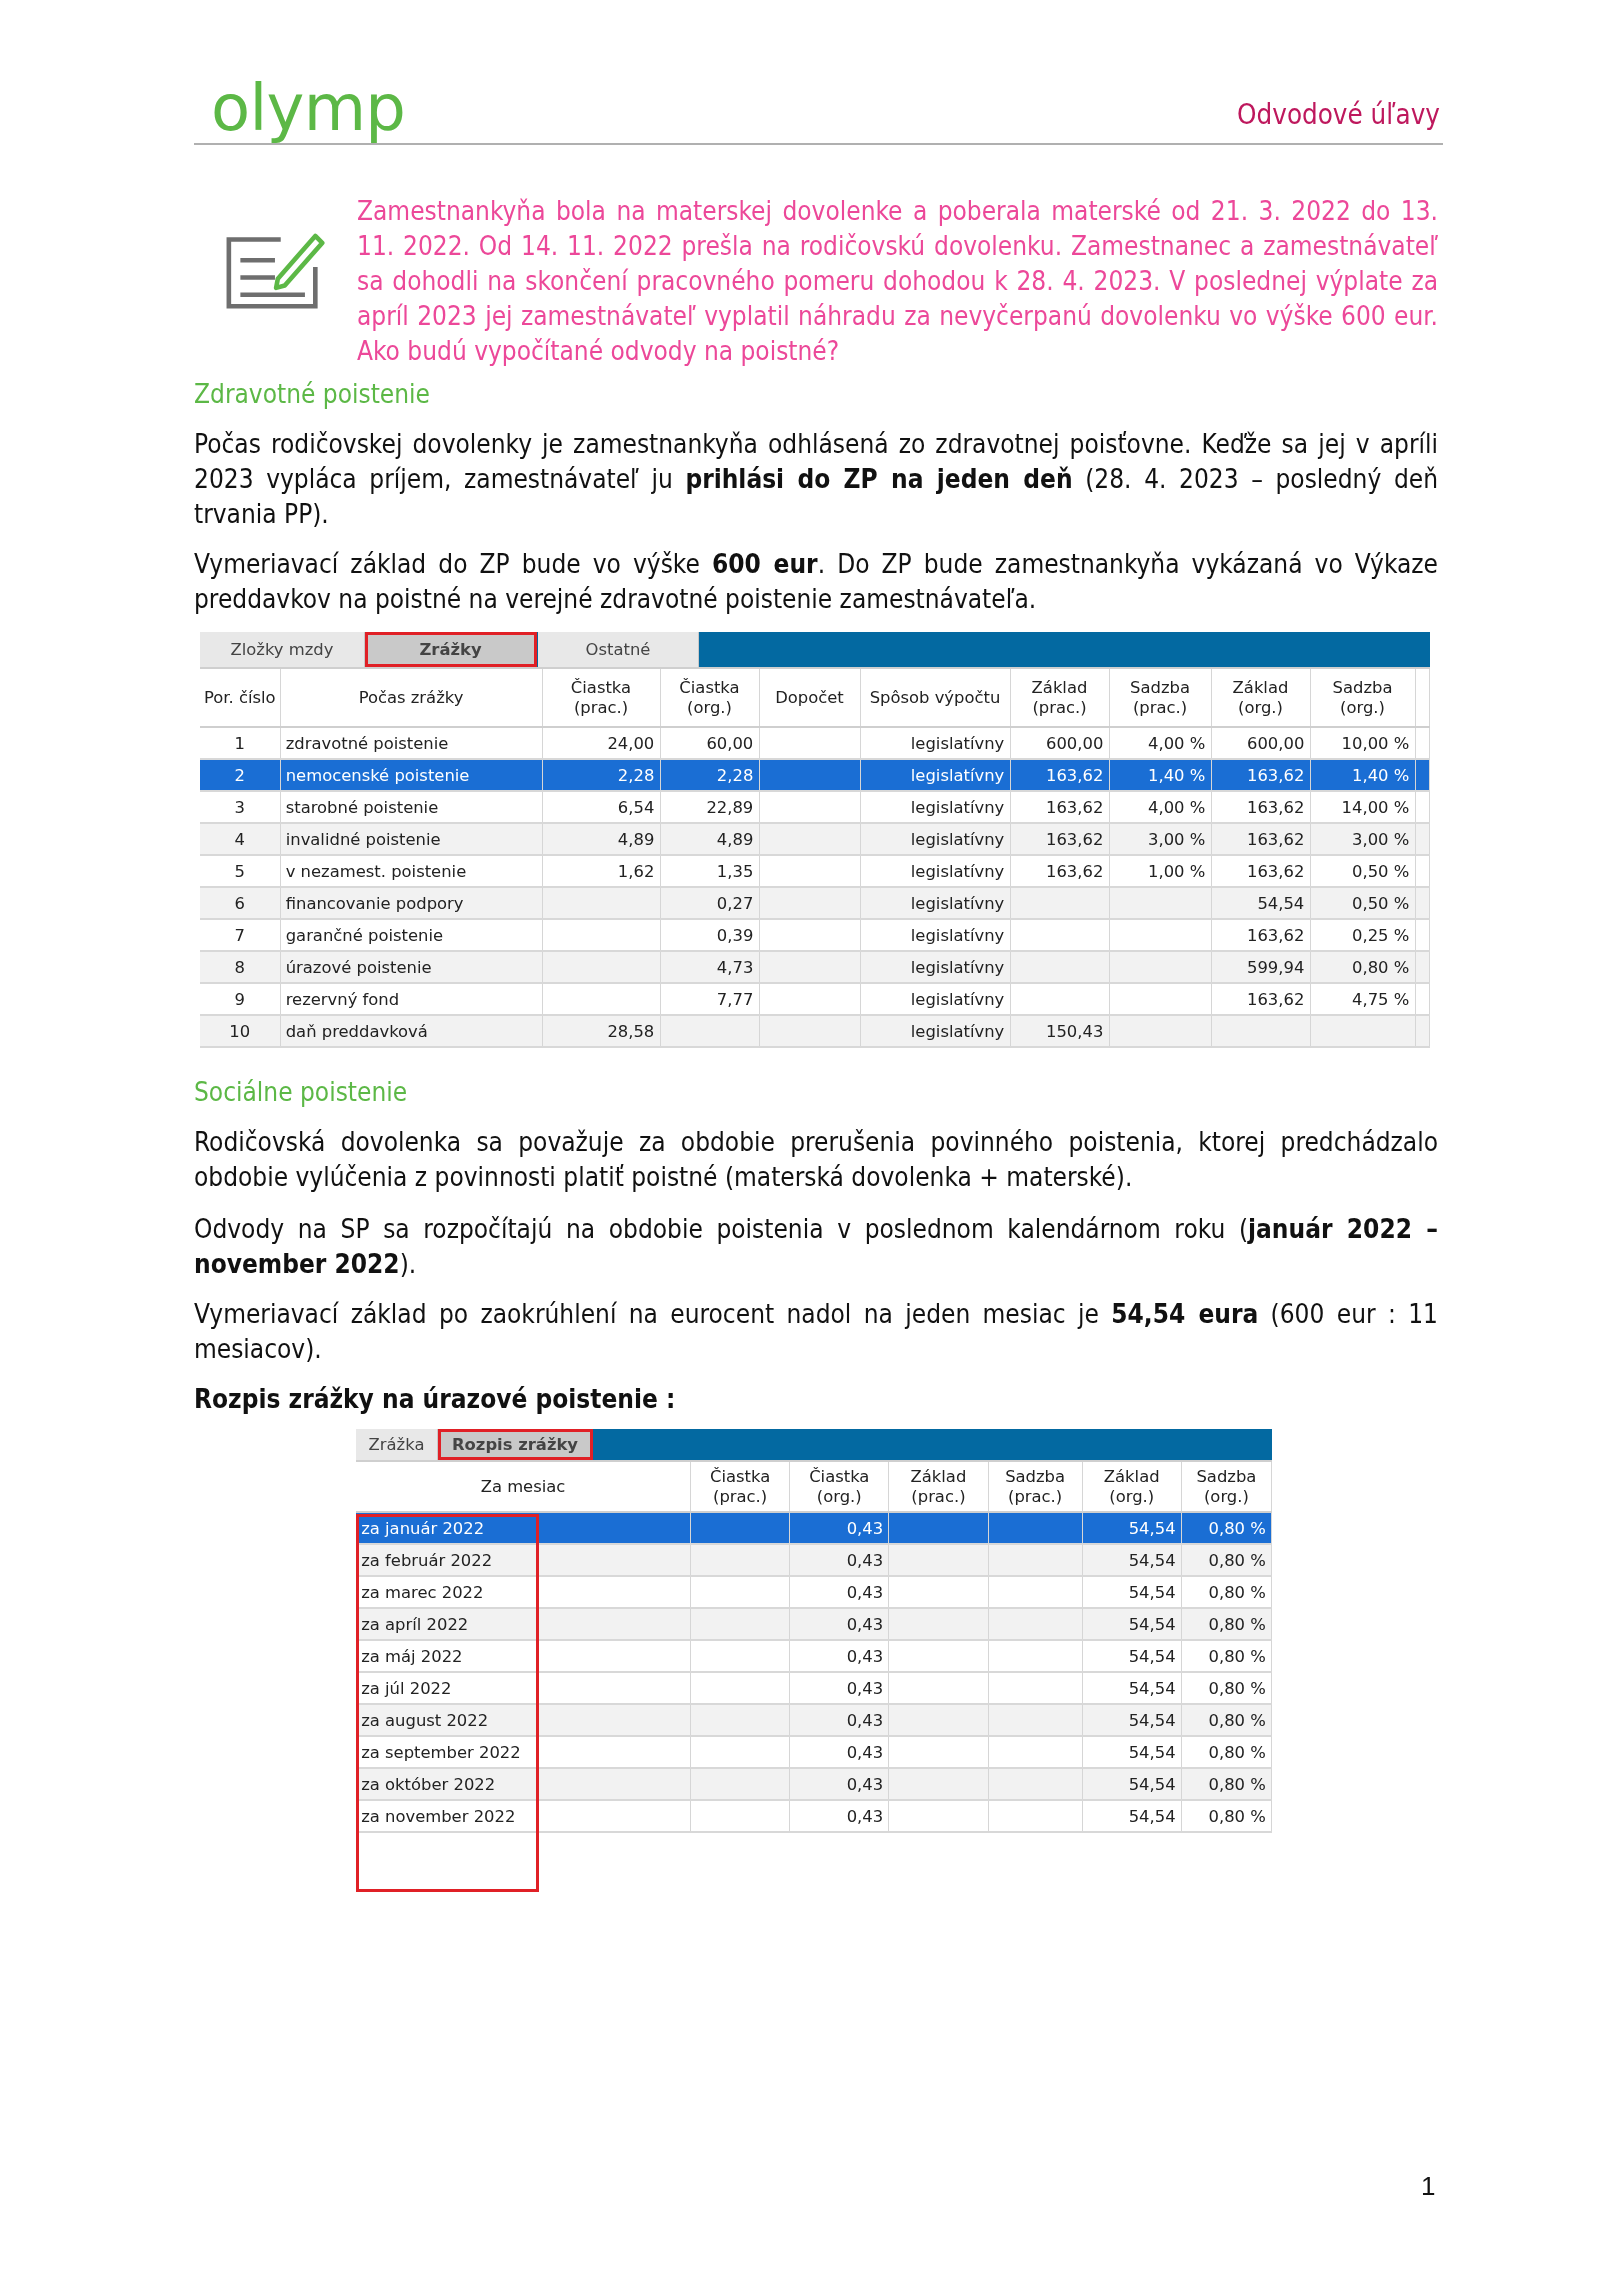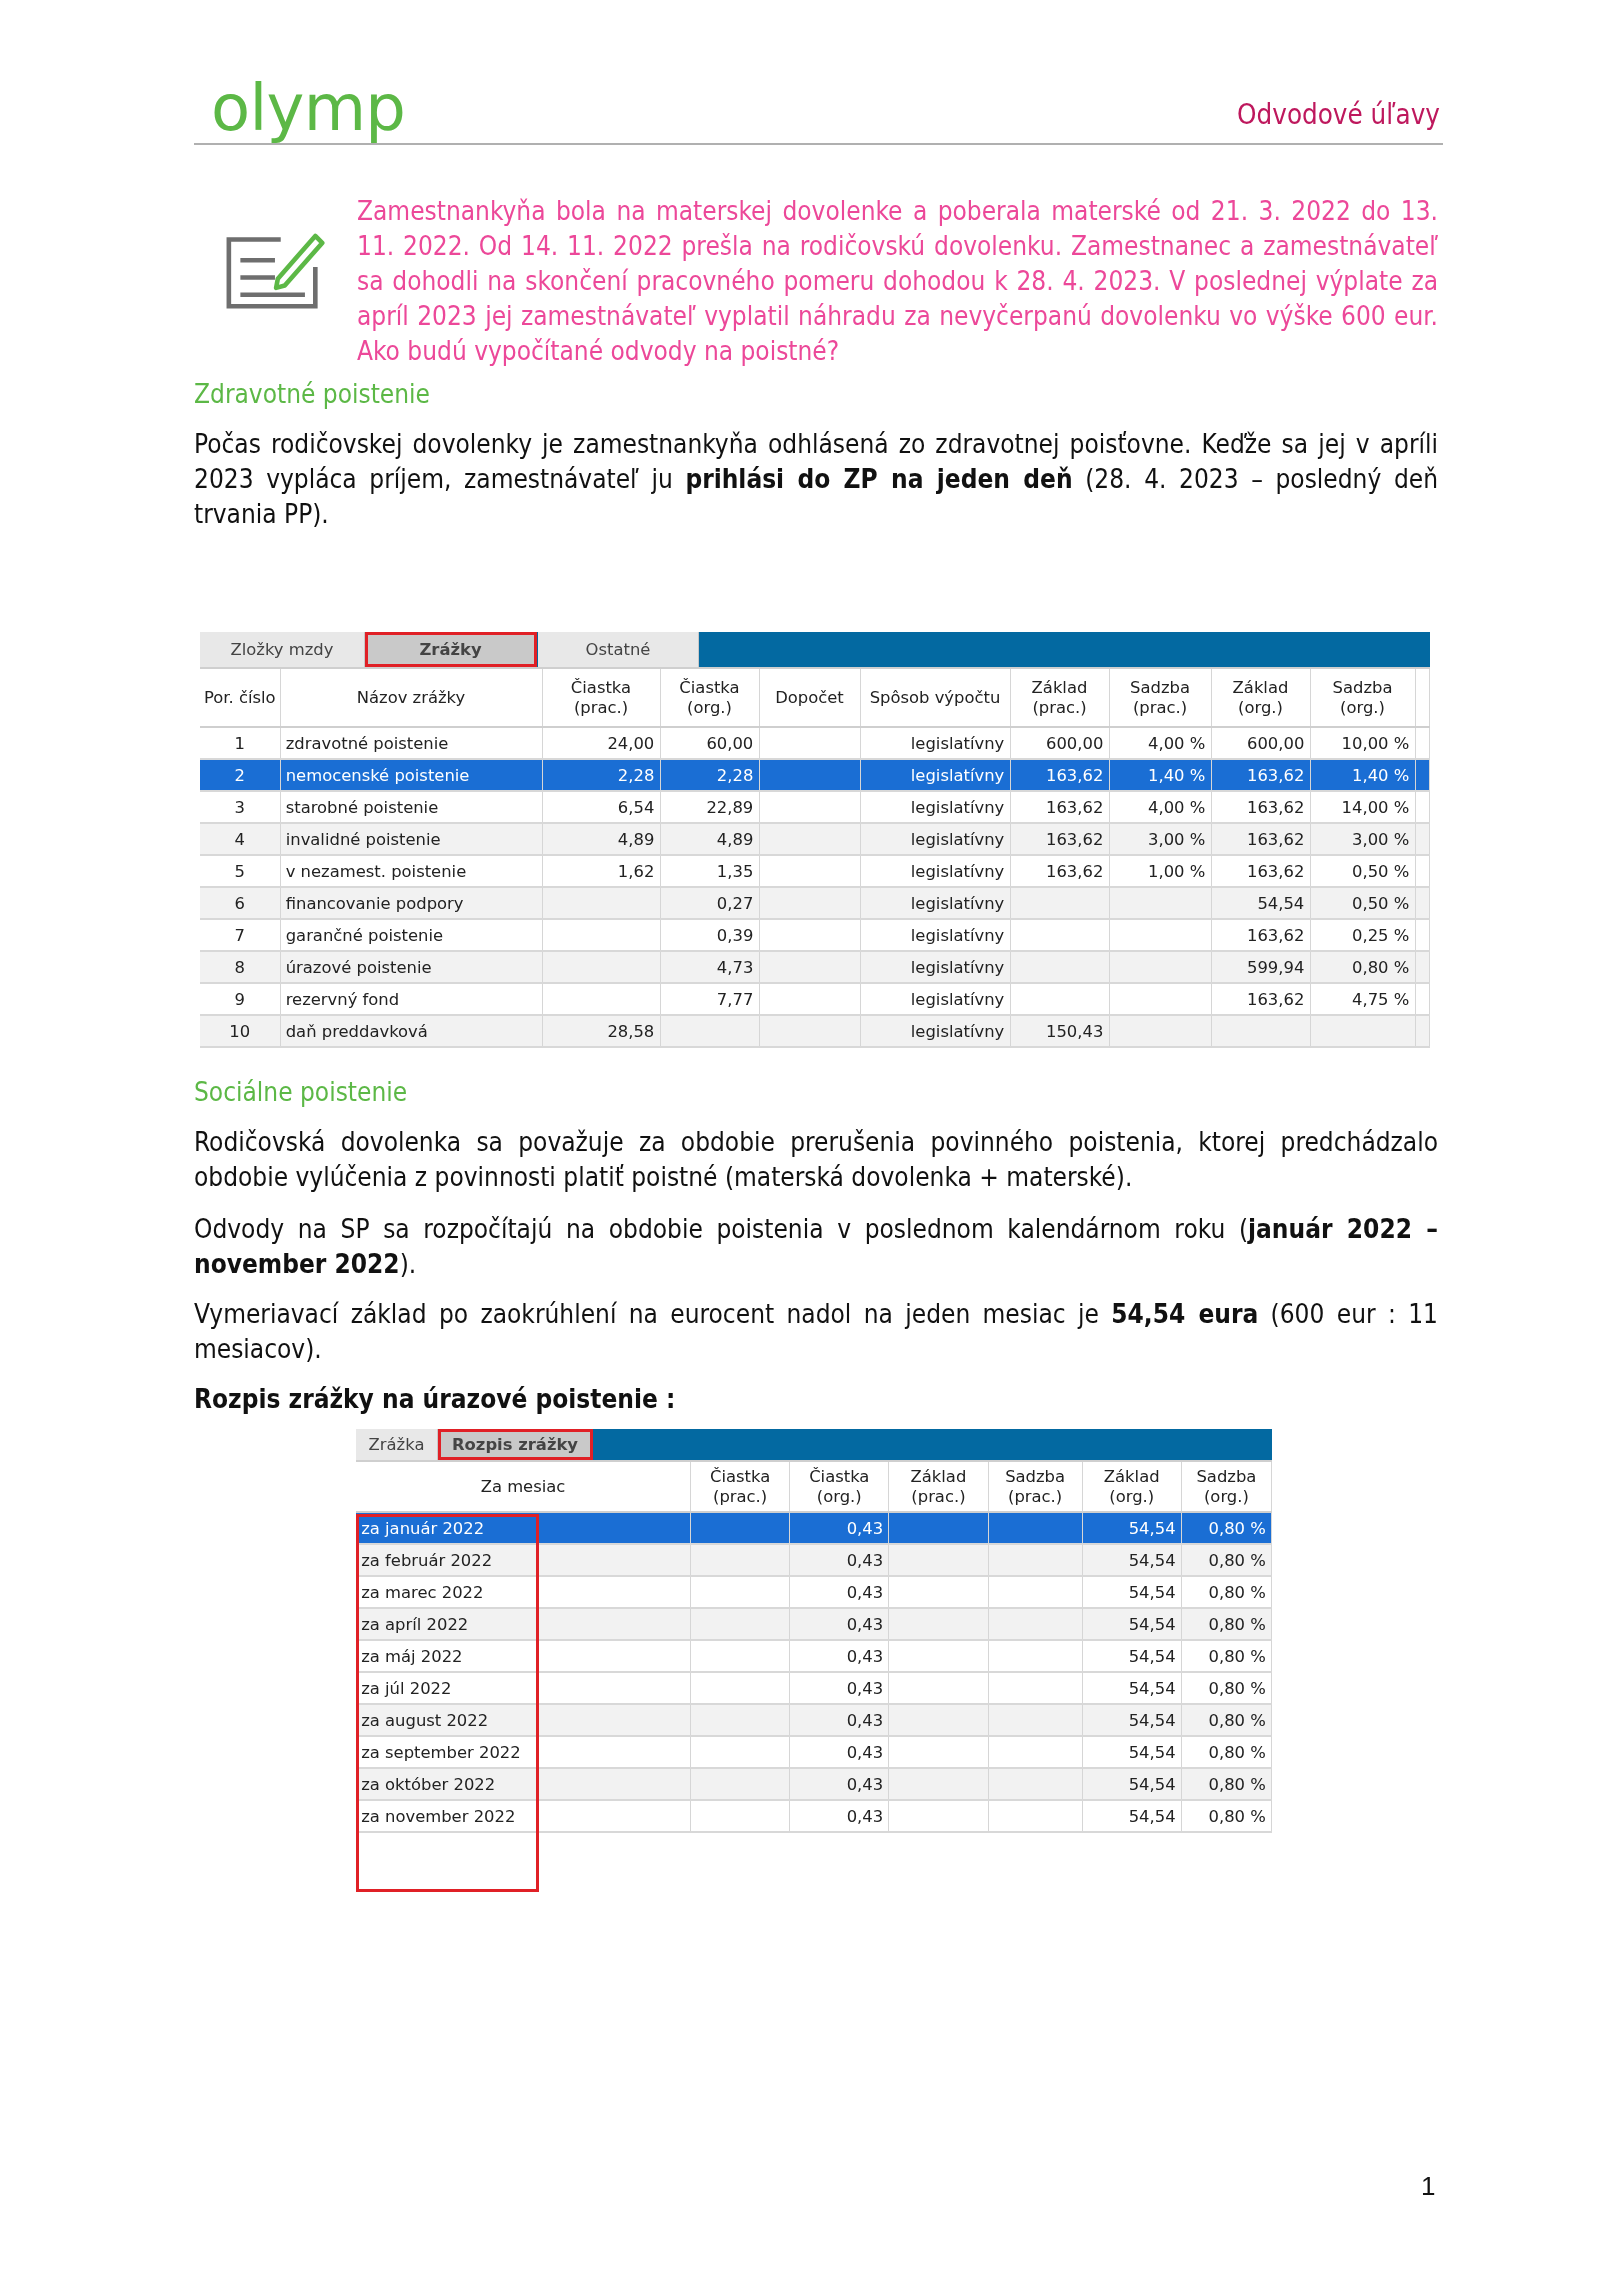--- a/index.html
+++ b/index.html
@@ -41,20 +41,21 @@
     <path d="M108 32 H18 V148 H168 V80" fill="none" stroke="#6e6e6e" stroke-width="8"></path>
     <line x1="38" y1="68" x2="98" y2="68" stroke="#6e6e6e" stroke-width="8"></line>
     <line x1="38" y1="98" x2="98" y2="98" stroke="#6e6e6e" stroke-width="8"></line>
     <line x1="38" y1="128" x2="150" y2="128" stroke="#6e6e6e" stroke-width="8"></line>
     <path d="M103 100 L168 26 L180 38 L115 112 L100 116 Z" fill="none" stroke="#5cb846" stroke-width="8" stroke-linejoin="round"></path>
   </svg>
   <div class="intro">Zamestnankyňa bola na materskej dovolenke a poberala materské od 21. 3. 2022 do 13. 11. 2022. Od 14. 11. 2022 prešla na rodičovskú dovolenku. Zamestnanec a zamestnávateľ sa dohodli na skončení pracovného pomeru dohodou k 28. 4. 2023. V poslednej výplate za apríl 2023 jej zamestnávateľ vyplatil náhradu za nevyčerpanú dovolenku vo výške 600 eur. Ako budú vypočítané odvody na poistné?</div>
 
   <div class="h" style="top:379px">Zdravotné poistenie</div>
   <div class="p" style="top:427px"><span>Počas rodičovskej dovolenky je zamestnankyňa odhlásená zo zdravotnej poisťovne. Keďže sa jej v apríli 2023 vypláca príjem, zamestnávateľ ju </span><b>prihlási do ZP na jeden deň</b><span> (28. 4. 2023 – posledný deň trvania PP).</span></div>
+  <div class="p" style="top:547px"><span>Vymeriavací základ do ZP bude vo výške </span><b>600 eur</b><span>. Do ZP bude zamestnankyňa vykázaná vo Výkaze preddavkov na poistné na verejné zdravotné poistenie zamestnávateľa.</span></div>
 
   <div class="grid" style="left:200px;top:632px;width:1230px;">
     <div class="tabs">
       <div class="tab" style="left:0;width:164px">Zložky mzdy</div>
       <div class="tab active" style="left:165px;width:171px">Zrážky</div>
       <div class="tab" style="left:338px;width:160px">Ostatné</div>
     </div>
     <table id="g1" style="width:1230px">
       <colgroup>
           <col style="width:80px">
@@ -65,21 +66,21 @@
           <col style="width:150px">
           <col style="width:99px">
           <col style="width:102px">
           <col style="width:99px">
           <col style="width:105px">
           <col>
         </colgroup>
       <thead>
           <tr id="g1h" style="height:58px">
             <th class="c">Por. číslo</th>
-            <th class="c">Názov zrážky</th>
+            <th class="c">Počas zrážky</th>
             <th class="c">Čiastka (prac.)</th>
             <th class="c">Čiastka (org.)</th>
             <th class="c">Dopočet</th>
             <th class="c">Spôsob výpočtu</th>
             <th class="c">Základ (prac.)</th>
             <th class="c">Sadzba (prac.)</th>
             <th class="c">Základ (org.)</th>
             <th class="c">Sadzba (org.)</th>
             <th></th>
           </tr>

